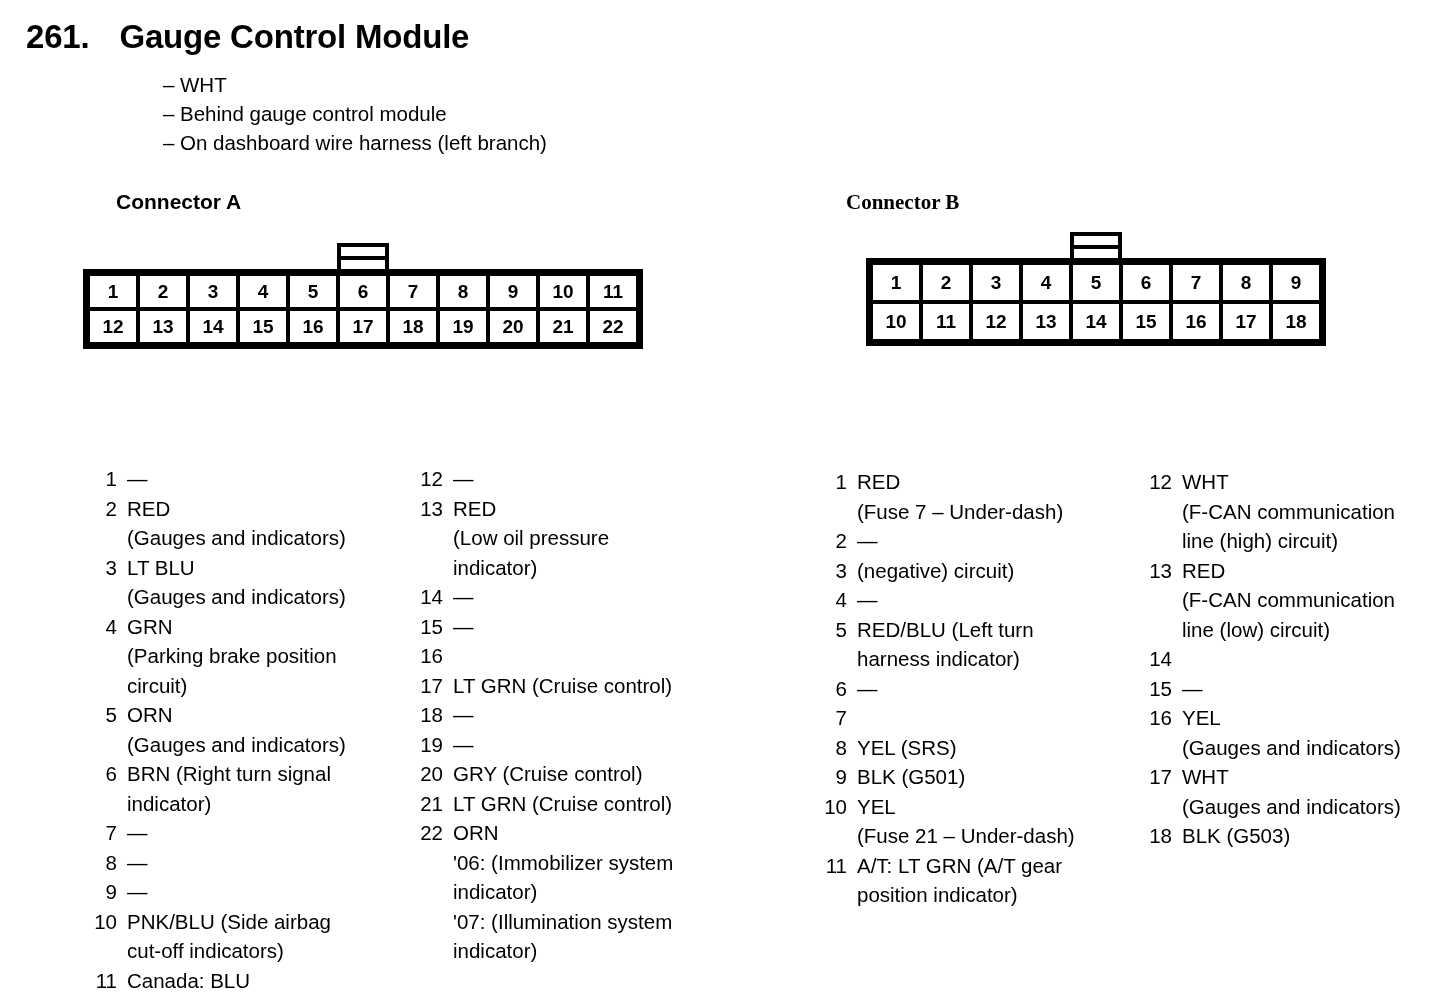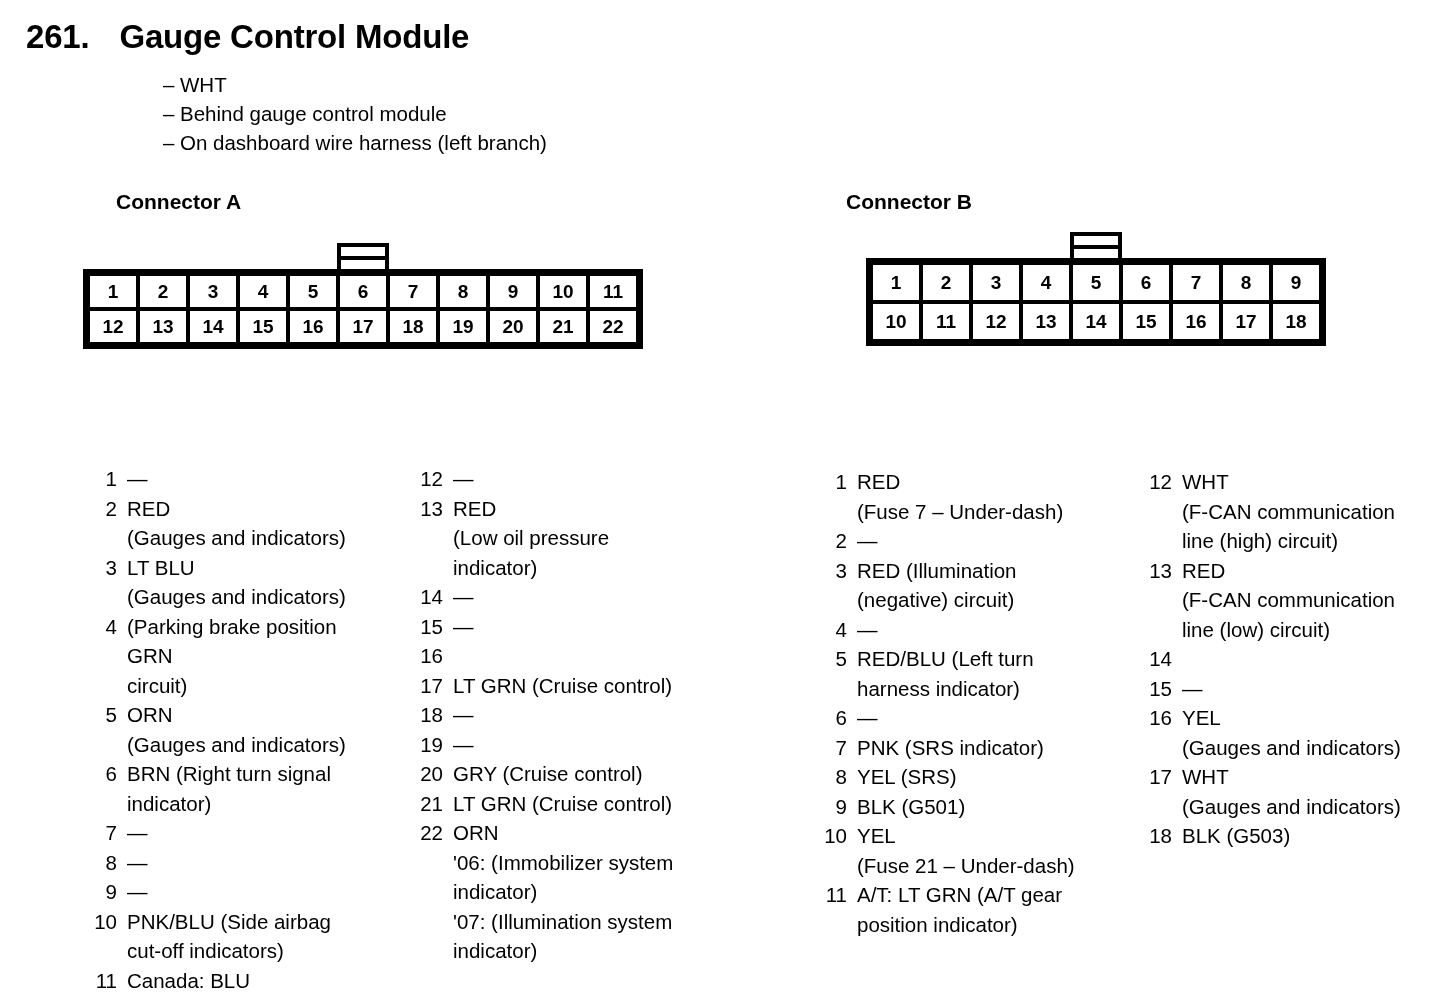--- a/index.html
+++ b/index.html
@@ -48,21 +48,21 @@
   }
 
   
   .connector-heading {
     position: absolute;
     font-size: 21px;
     font-weight: bold;
     white-space: nowrap;
   }
   #heading-a { left: 116px; top: 190px; }
-  #heading-b { left: 846px; top: 190px; }
+  #heading-b { left: 846px; top: 190px; font-family: Liberation Serif, serif; }
 
   
   .connector-diagram {
     position: absolute;
   }
   #diagram-a { left: 83px;  top: 243px; }
   #diagram-b { left: 866px; top: 232px; }
 
   .conn-tab {
     position: absolute;
@@ -235,22 +235,22 @@
     <div class="pin-item">
       <span class="pin-num">3</span>
       <span class="pin-desc">
         <span class="pin-desc-line">LT BLU</span>
         <span class="pin-desc-line">(Gauges and indicators)</span>
       </span>
     </div>
     <div class="pin-item">
       <span class="pin-num">4</span>
       <span class="pin-desc">
+        <span class="pin-desc-line">GRN</span>
         <span class="pin-desc-line">(Parking brake position</span>
-        <span class="pin-desc-line">GRN</span>
         <span class="pin-desc-line">circuit)</span>
       </span>
     </div>
     <div class="pin-item">
       <span class="pin-num">5</span>
       <span class="pin-desc">
         <span class="pin-desc-line">ORN</span>
         <span class="pin-desc-line">(Gauges and indicators)</span>
       </span>
     </div>
@@ -375,21 +375,20 @@
     </div>
     <div class="pin-item">
       <span class="pin-num">2</span>
       <span class="pin-desc">
         <span class="pin-desc-line">—</span>
       </span>
     </div>
     <div class="pin-item">
       <span class="pin-num">3</span>
       <span class="pin-desc">
-        <span class="pin-desc-line">RED (Illumination</span>
         <span class="pin-desc-line">(negative) circuit)</span>
       </span>
     </div>
     <div class="pin-item">
       <span class="pin-num">4</span>
       <span class="pin-desc">
         <span class="pin-desc-line">—</span>
       </span>
     </div>
     <div class="pin-item">
@@ -400,23 +399,20 @@
       </span>
     </div>
     <div class="pin-item">
       <span class="pin-num">6</span>
       <span class="pin-desc">
         <span class="pin-desc-line">—</span>
       </span>
     </div>
     <div class="pin-item">
       <span class="pin-num">7</span>
-      <span class="pin-desc">
-        <span class="pin-desc-line">PNK (SRS indicator)</span>
-      </span>
     </div>
     <div class="pin-item">
       <span class="pin-num">8</span>
       <span class="pin-desc">
         <span class="pin-desc-line">YEL (SRS)</span>
       </span>
     </div>
     <div class="pin-item">
       <span class="pin-num">9</span>
       <span class="pin-desc">

